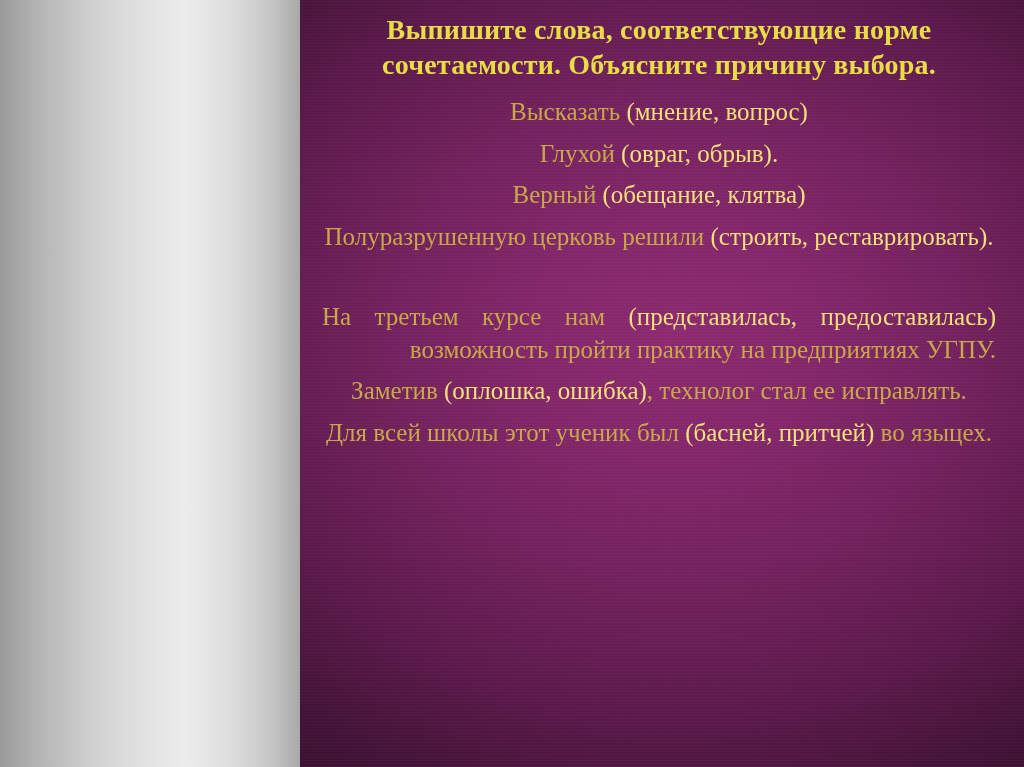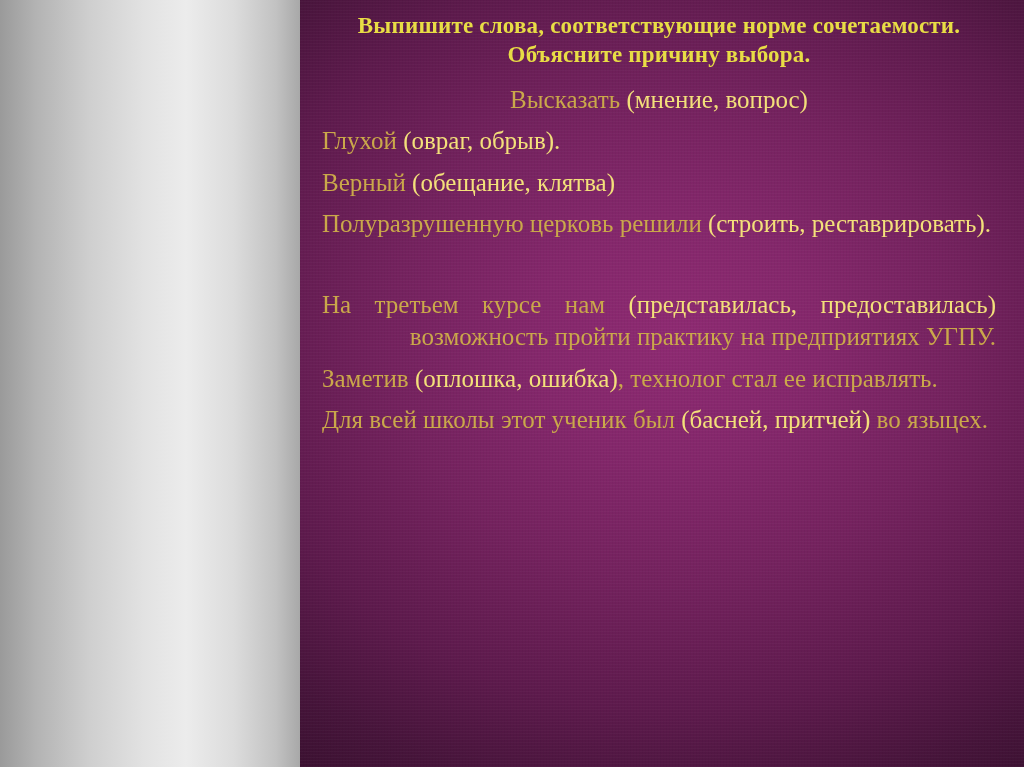--- a/index.html
+++ b/index.html
@@ -60,31 +60,31 @@
   }
   .content {
     position: relative;
     z-index: 2;
     padding: 8px 28px 0 22px;
     box-sizing: border-box;
   }
   .slide-title {
     font-family: "Liberation Serif", serif;
     font-weight: bold;
-    font-size: 23px;
+    font-size: 28px;
     line-height: 1.25;
     color: #e8dd45;
     text-align: center;
     margin: 4px 0 14px 0;
     letter-spacing: 0.2px;
   }
   .line {
     font-size: 25px;
     line-height: 1.30;
-    text-align: left;
+    text-align: center;
     margin: 0 0 9px 0;
     color: #f0c96a;
   }
   .line.center {
     text-align: center;
   }
   .line.justify {
     text-align: justify;
     text-align-last: right;
     margin-top: 48px;

